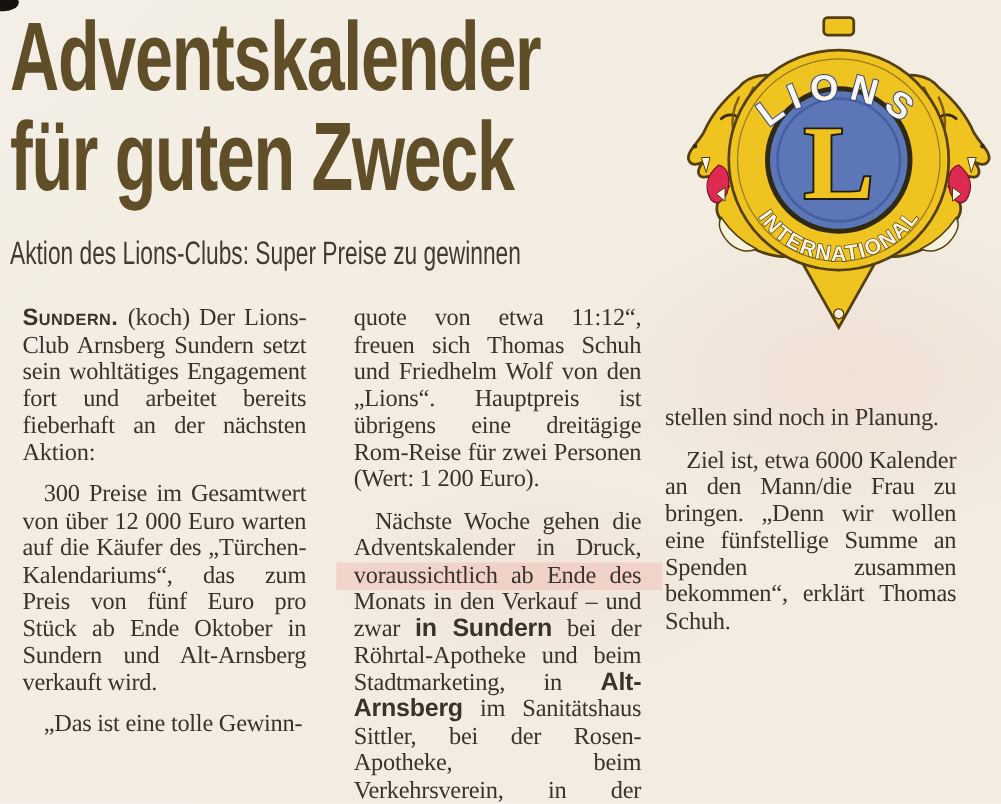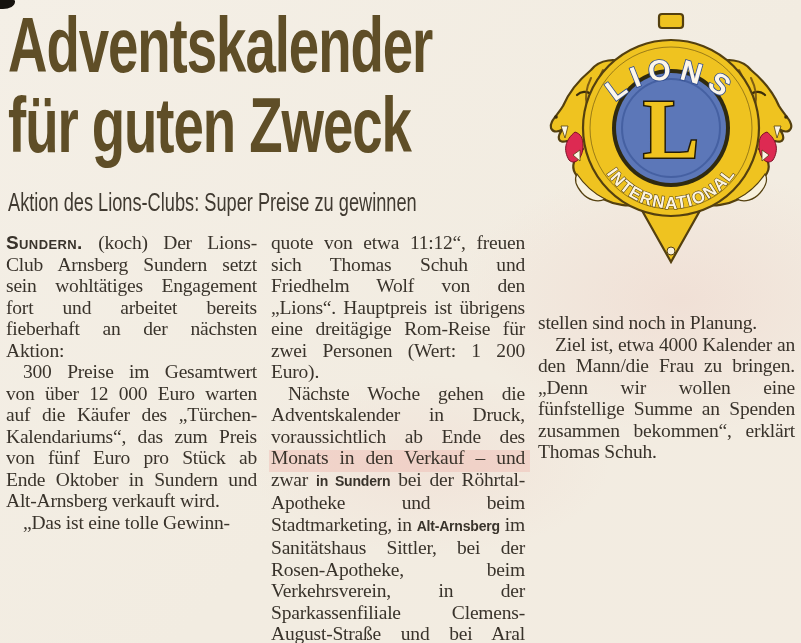--- a/index.html
+++ b/index.html
@@ -64,31 +64,31 @@
   .hlband{
     position:absolute;left:269px;top:450px;width:261px;height:22px;
     background:var(--highlight,rgba(240,186,178,.45));
   }
   .col{
     position:absolute;
     font-size:19.5px;line-height:21.5px;letter-spacing:-0.2px;
     color:var(--body,#3a342c);
     text-align:justify;
   }
-  .col p{margin:0;}
+  .col p{margin:12px;}
   .col p.ind{text-indent:17px;}
   .col1{left:6px;top:232px;width:251px;}
   .col2{left:271px;top:232px;width:254px;}
-  .col3{left:538px;top:312px;width:257px;}
+  .col3{left:520px;top:312px;width:257px;}
   .lead{
     font-family:"Liberation Sans", sans-serif;font-weight:bold;
     font-variant:small-caps;letter-spacing:.4px;font-size:19px;
   }
   .bold{
-    font-family:"Liberation Sans", sans-serif;font-weight:bold;font-size:14px;
+    font-family:"Liberation Sans", sans-serif;font-weight:bold;font-size:20px;
   }
 </style>
 </head>
 <body>
 
 <div class="page">
 
   <div class="corner-mark"></div>
 
   <h1 class="headline">
@@ -178,16 +178,16 @@
       <p><span class="lead">Sundern.</span><span> (koch) Der Lions-Club Arnsberg Sundern setzt sein wohltätiges Engagement fort und arbeitet bereits fieberhaft an der nächsten Aktion:</span></p>
       <p class="ind"><span>300 Preise im Gesamtwert von über 12 000 Euro warten auf die Käufer des „Türchen-Kalendariums“, das zum Preis von fünf Euro pro Stück ab Ende Oktober in Sundern und Alt-Arnsberg verkauft wird.</span></p>
       <p class="ind"><span>„Das ist eine tolle Gewinn-</span></p>
     </section>
   <section class="col col2">
       <p><span>quote von etwa 11:12“, freuen sich Thomas Schuh und Friedhelm Wolf von den „Lions“. Hauptpreis ist übrigens eine dreitägige Rom-Reise für zwei Personen (Wert: 1 200 Euro).</span></p>
       <p class="ind"><span>Nächste Woche gehen die Adventskalender in Druck, voraussichtlich ab Ende des Monats in den Verkauf – und zwar </span><span class="bold">in Sundern</span><span> bei der Röhrtal-Apotheke und beim Stadtmarketing, in </span><span class="bold">Alt-Arnsberg</span><span> im Sanitätshaus Sittler, bei der Rosen-Apotheke, beim Verkehrsverein, in der Sparkassenfiliale Clemens-August-Straße und bei Aral Grüne in Oeventrop. Weitere Abgabe-</span></p>
     </section>
   <section class="col col3">
       <p><span>stellen sind noch in Planung.</span></p>
-      <p class="ind"><span>Ziel ist, etwa 4000 Kalender an den Mann/die Frau zu bringen. „Denn wir wollen eine fünfstellige Summe an Spenden zusammen bekommen“, erklärt Thomas Schuh.</span></p>
+      <p class="ind"><span>Ziel ist, etwa 6000 Kalender an den Mann/die Frau zu bringen. „Denn wir wollen eine fünfstellige Summe an Spenden zusammen bekommen“, erklärt Thomas Schuh.</span></p>
     </section>
 
 </div>
 
 </body></html>

